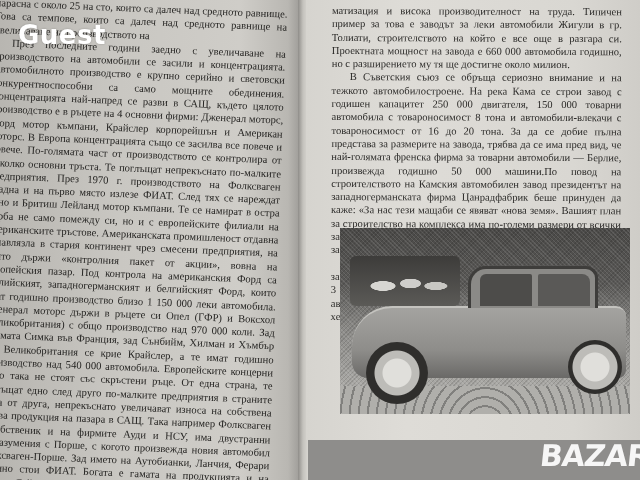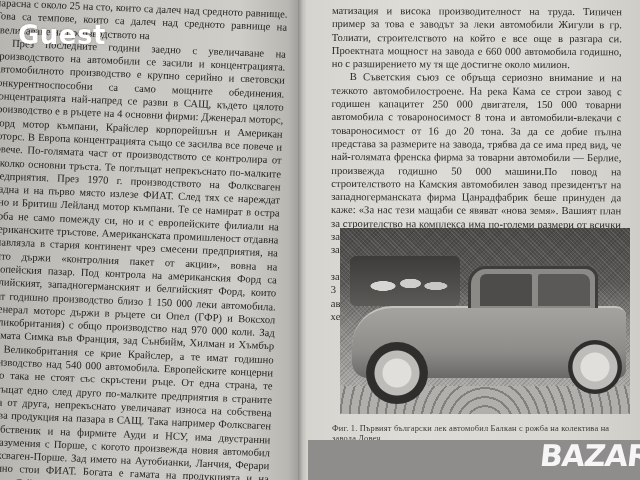--- a/index.html
+++ b/index.html
@@ -131,18 +131,17 @@
       <div class="crowd"></div>
       <div class="car-body"></div>
       <div class="car-roof"></div>
       <div class="car-window-1"></div>
       <div class="car-window-2"></div>
       <div class="cobbles"></div>
       <div class="wheel wheel-front"></div>
       <div class="wheel wheel-rear"></div>
     </div>
 
-    <div class="caption">Фиг. 1. Първият български лек автомобил Балкан с рожба на колектива на завода Ловеч</div>
   </div>
 
   <div class="wm-bazar"><span>BAZAR</span></div>
 
 </div>
 
 </body></html>

